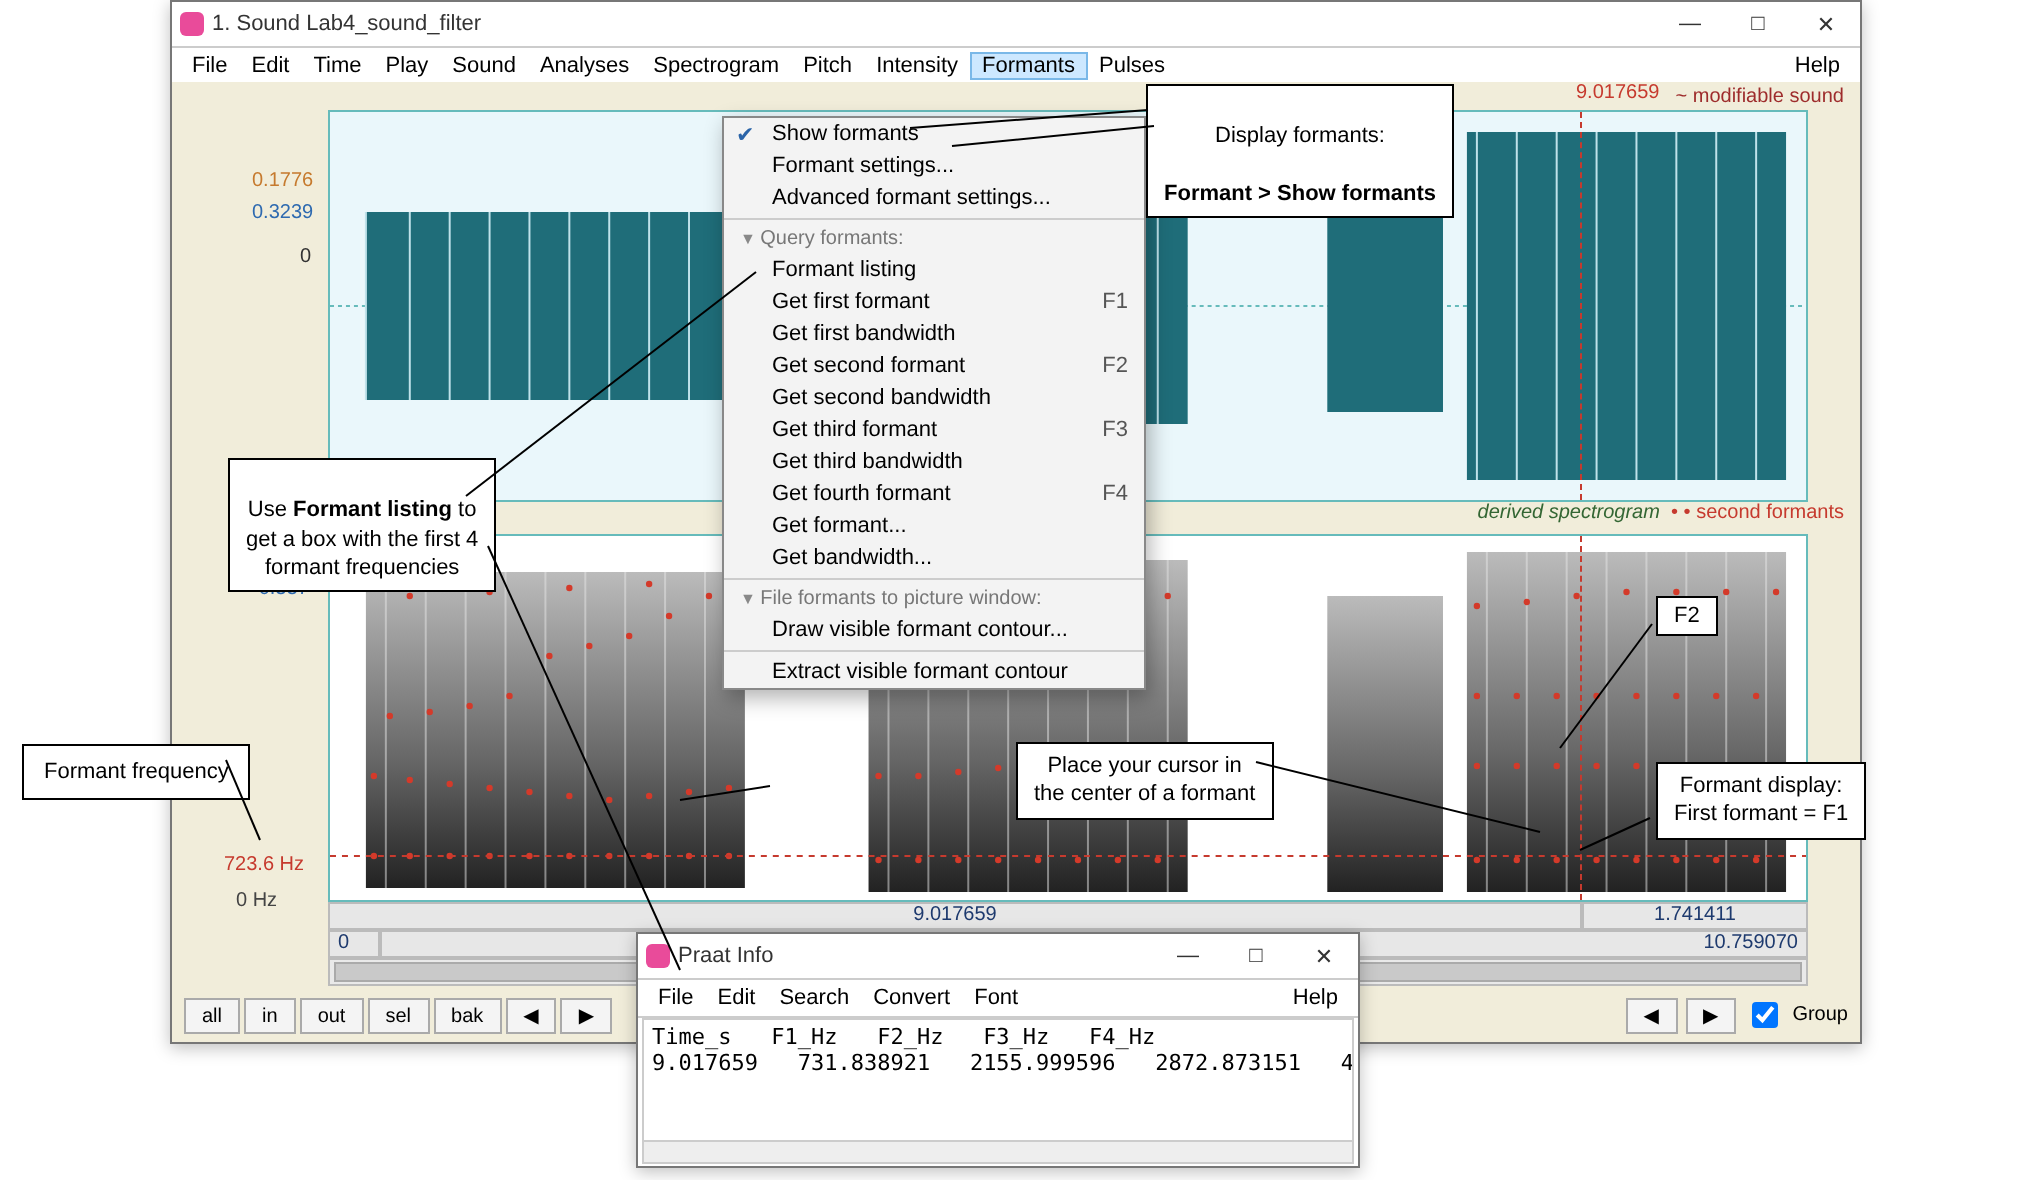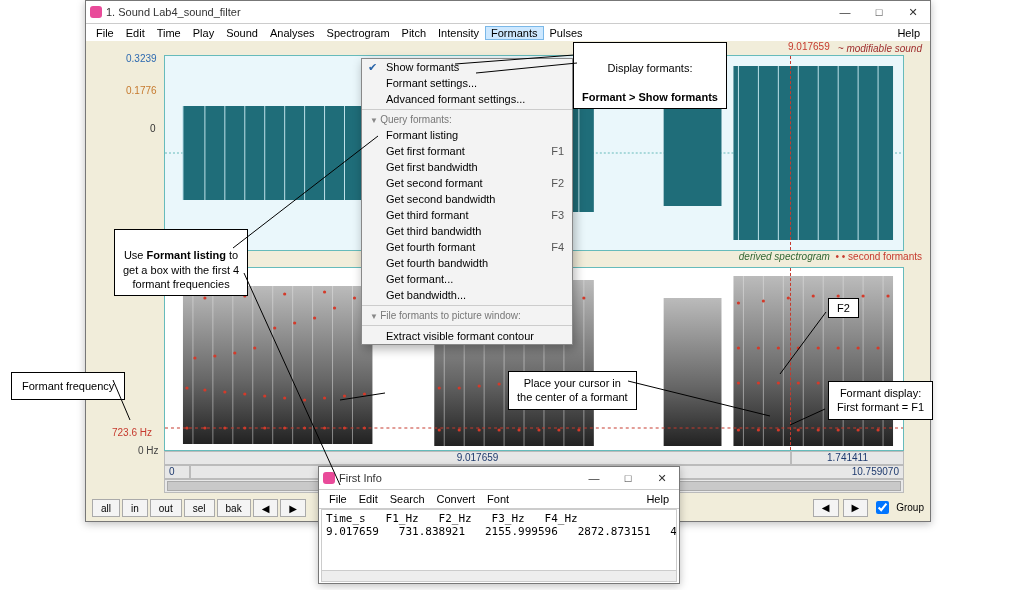--- a/index.html
+++ b/index.html
@@ -37,33 +37,33 @@
     border-bottom: 1px solid #ccc;
     padding: 0 4px;
   }
   .menubar .mi { padding: 1px 6px; cursor: default; }
   .menubar .mi.active { background: #cde8ff; border: 1px solid #7ab8e8; padding: 0 5px; }
   .menubar .spacer { flex: 1; }
   .menubar .help { padding: 1px 6px; }
   
   .content { position: relative; background: #f1edda; }
   .axis-lbl { position: absolute; font-size: 10px; color: #444; }
-  .axis-lbl.blue { color: #2e6ab0; }
+  .axis-lbl.blue { color: #2e6ab0; margin-top: 48px; }
   .axis-lbl.red { color: #c63a2e; }
   .axis-lbl.orange { color: #c67a2e; }
   .pane {
     position: absolute;
     left: 78px; right: 26px;
     background: #eaf7fb;
     border: 1px solid #6bb;
   }
   .wave-pane { background: #eaf7fb; overflow: hidden; }
   .spec-pane { background: #f0f0f0; }
   .wave-svg, .spec-svg { width: 100%; height: 100%; display: block; }
-  .top-annots { position: absolute; right: 8px; font-size: 10px; font-style: italic; color: #9e2c2c; }
+  .top-annots { position: absolute; right: 8px; font-size: 10px; color: #9e2c2c; }
   .sel-line { position: absolute; top: 0; bottom: 0; width: 0; border-left: 1px dashed #c63a2e; }
   .spectro-annots { position: absolute; right: 8px; font-size: 10px; font-style: italic; color: #363; }
   .spectro-annots span.red { color: #c63a2e; font-style: normal; }
   .timebar { position: absolute; left: 78px; right: 26px; height: 14px; background: #ddd; display: flex; }
   .timebar .seg { border: 1px solid #bbb; flex: 1; background: #e7e7e7; text-align: center; font-size: 10px; color: #1e3a6e; }
   .scrollbar { position: absolute; left: 78px; right: 26px; height: 12px; background: #e9e9e9; border: 1px solid #bbb; }
   .scrollbar .thumb { position: absolute; left: 2px; right: 2px; top: 1px; bottom: 1px; background: #c9c9c9; border: 1px solid #aaa; }
   .btnrow { position: absolute; left: 6px; bottom: 4px; display: flex; gap: 2px; }
   .btnrow button, .group-row button {
     font-size: 10px; padding: 1px 8px; background: #f4f4f4; border: 1px solid #aaa; height: 18px;
@@ -184,21 +184,21 @@
         </g>
       </svg>
       <div class="sel-line" style="left:625px;"></div>
     </div>
 
     <span class="axis-lbl" style="top:216px; left:30px;">6000 Hz</span>
     <span class="spectro-annots" style="top:210px;">
       <span>derived spectrogram</span>&nbsp;&nbsp;<span class="red">• • second formants</span>
     </span>
     <span class="axis-lbl red" style="top:386px; left:26px;">723.6 Hz</span>
-    <span class="axis-lbl" style="top:404px; left:52px;">0 Hz</span>
+    <span class="axis-lbl" style="top:404px; left:32px;">0 Hz</span>
     <div class="pane spec-pane" style="top:226px; height:182px; background:#fff;">
       <svg class="spec-svg" viewBox="0 0 740 182" preserveAspectRatio="none">
         <defs>
           <linearGradient id="g1" x1="0" y1="0" x2="0" y2="1">
             <stop offset="0" stop-color="#bbb"></stop>
               <stop offset="0.6" stop-color="#666"></stop>
               <stop offset="1" stop-color="#222"></stop>
           </linearGradient>
         </defs>
         <rect x="18" y="18" width="190" height="158" fill="url(#g1)"></rect>
@@ -408,40 +408,40 @@
       <span class="sc">F3</span>
     </div>
   <div class="dd-item">
       <span class="lbl">Get third bandwidth</span>
     </div>
   <div class="dd-item">
       <span class="lbl">Get fourth formant</span>
       <span class="sc">F4</span>
     </div>
   <div class="dd-item">
-      <span class="lbl">Get fourth bandwidth</span>
-    </div>
-  <div class="dd-item">
       <span class="lbl">Get formant...</span>
     </div>
   <div class="dd-item">
       <span class="lbl">Get bandwidth...</span>
     </div>
   <div class="dd-sep"></div>
   <div class="dd-head">File formants to picture window:</div>
+  <div class="dd-item">
+      <span class="lbl">Draw visible formant contour...</span>
+    </div>
   <div class="dd-sep"></div>
   <div class="dd-item">
       <span class="lbl">Extract visible formant contour</span>
     </div>
 </div>
 
 <div class="win" style="left:318px; top:466px; width:360px; height:116px; background:#fff;">
   <div class="titlebar">
     <span class="pill-icon" style="margin:0 4px;"></span>
-    <span class="title">First Info</span>
+    <span class="title">Praat Info</span>
     <div class="winctl">
       <div>—</div>
       <div>□</div>
       <div>✕</div>
     </div>
   </div>
   <div class="menubar">
     <span class="mi">File</span>
     <span class="mi">Edit</span>
     <span class="mi">Search</span>

